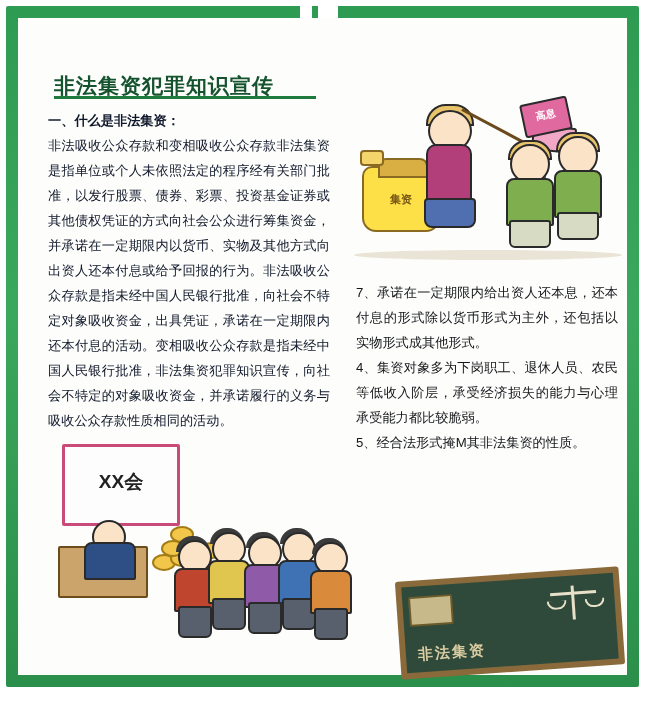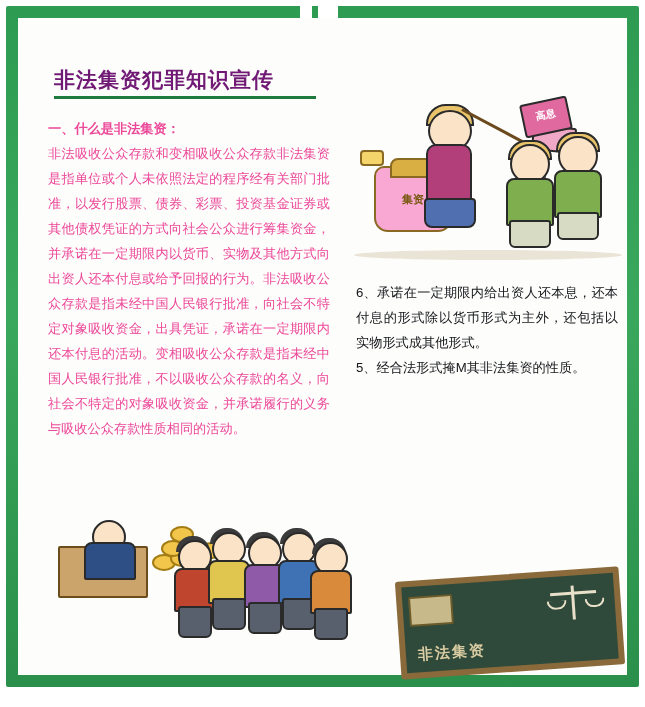--- a/index.html
+++ b/index.html
@@ -58,45 +58,45 @@
     position: absolute;
     left: 18px;
     top: 18px;
     width: 609px;
     height: 657px;
   }
 
   .title {
     position: absolute;
     left: 36px;
-    top: 48px;
+    top: 54px;
     font-size: 21px;
     font-weight: bold;
-    color: #701a75;
+    color: #14532d;
     letter-spacing: 1px;
     white-space: nowrap;
   }
   .title-underline {
     position: absolute;
     left: 36px;
     top: 78px;
     width: 262px;
     height: 3px;
     background: #1f7a3d;
   }
 
   
   .col-left {
     position: absolute;
     left: 30px;
-    top: 98px;
+    top: 90px;
     width: 282px;
     font-size: 13.2px;
     line-height: 25px;
-    color: #ec4899;
+    color: #0f172a;
     text-align: justify;
   }
   .col-left .h {
     font-weight: bold;
     display: block;
   }
   .col-left .p {
     display: block;
     text-indent: 0;
   }
@@ -132,25 +132,25 @@
     position: absolute;
     left: 0;
     bottom: 8px;
     width: 268px;
     height: 10px;
     background: #e9e4d6;
     border-radius: 50%;
   }
   .moneybag {
     position: absolute;
-    left: 20px;
+    left: 8px;
     top: 74px;
     width: 74px;
     height: 62px;
-    background: #f9a8d4;
+    background: #fde047;
     border: 2px solid #8a6a22;
     border-radius: 10px 10px 14px 14px;
   }
   .moneybag .tie {
     position: absolute;
     left: 14px;
     top: -10px;
     width: 46px;
     height: 16px;
     background: #d9ae43;
@@ -521,25 +521,26 @@
   <div class="frame-notch2"></div>
   <div class="frame-inner"></div>
 
   <div class="content">
 
     <div class="title">非法集资犯罪知识宣传</div>
     <div class="title-underline"></div>
 
     <div class="col-left">
       <span class="h">一、什么是非法集资：</span>
-      <span class="p">非法吸收公众存款和变相吸收公众存款非法集资是指单位或个人未依照法定的程序经有关部门批准，以发行股票、债券、彩票、投资基金证券或其他债权凭证的方式向社会公众进行筹集资金，并承诺在一定期限内以货币、实物及其他方式向出资人还本付息或给予回报的行为。非法吸收公众存款是指未经中国人民银行批准，向社会不特定对象吸收资金，出具凭证，承诺在一定期限内还本付息的活动。变相吸收公众存款是指未经中国人民银行批准，不以吸收公众存款的名义，向社会不特定的对象吸收资金，并承诺履行的义务与吸收公众存款性质相同的活动。</span>
+      <span class="p">非法吸收公众存款和变相吸收公众存款非法集资是指单位或个人未依照法定的程序经有关部门批准，以发行股票、债券、彩票、投资基金证券或其他债权凭证的方式向社会公众进行筹集资金，并承诺在一定期限内以货币、实物及其他方式向出资人还本付息或给予回报的行为。非法吸收公众存款是指未经中国人民银行批准，向社会不特定对象吸收资金，出具凭证，承诺在一定期限内还本付息的活动。变相吸收公众存款是指未经中国人民银行批准，非法集资犯罪知识宣传，向社会不特定的对象吸收资金，并承诺履行的义务与吸收公众存款性质相同的活动。</span>
     </div>
 
     <div class="col-right">
-      <span class="p">6、承诺在一定期限内给出资人还本息，还本付息的形式除以货币形式为主外，还包括以实物形式成其他形式。</span>
+      <span class="p">7、承诺在一定期限内给出资人还本息，还本付息的形式除以货币形式为主外，还包括以实物形式成其他形式。</span>
+      <span class="p">4、集资对象多为下岗职工、退休人员、农民等低收入阶层，承受经济损失的能力与心理承受能力都比较脆弱。</span>
       <span class="p">5、经合法形式掩M其非法集资的性质。</span>
     </div>
 
     <div class="art-fishing">
       <div class="fish-ground"></div>
 
       <div class="moneybag">
         <div class="tie"></div>
         <div class="lbl">集资</div>
       </div>
@@ -565,20 +566,23 @@
       </div>
       <div class="villager v2">
         <div class="v-hair"></div>
         <div class="v-head"></div>
         <div class="v-body"></div>
         <div class="v-legs"></div>
       </div>
     </div>
 
     <div class="art-meeting">
+      <div class="board">
+        <div class="board-text">XX会</div>
+      </div>
 
       <div class="podium"></div>
       <div class="speaker-head"></div>
       <div class="speaker-body"></div>
 
       <div class="gold-stack">
         <div class="gold-coin" style="left:0;top:30px;"></div>
         <div class="gold-coin" style="left:18px;top:26px;"></div>
         <div class="gold-coin" style="left:36px;top:30px;"></div>
         <div class="gold-coin" style="left:9px;top:16px;"></div>

